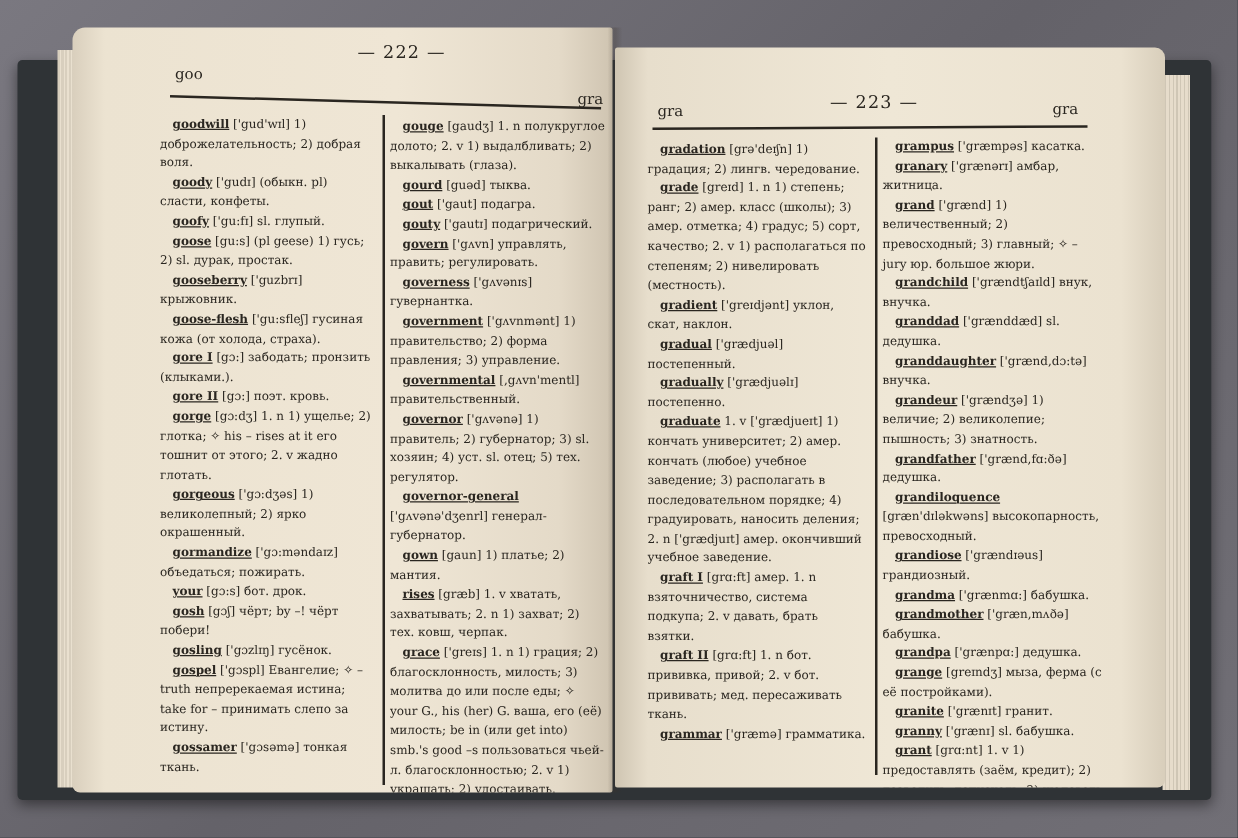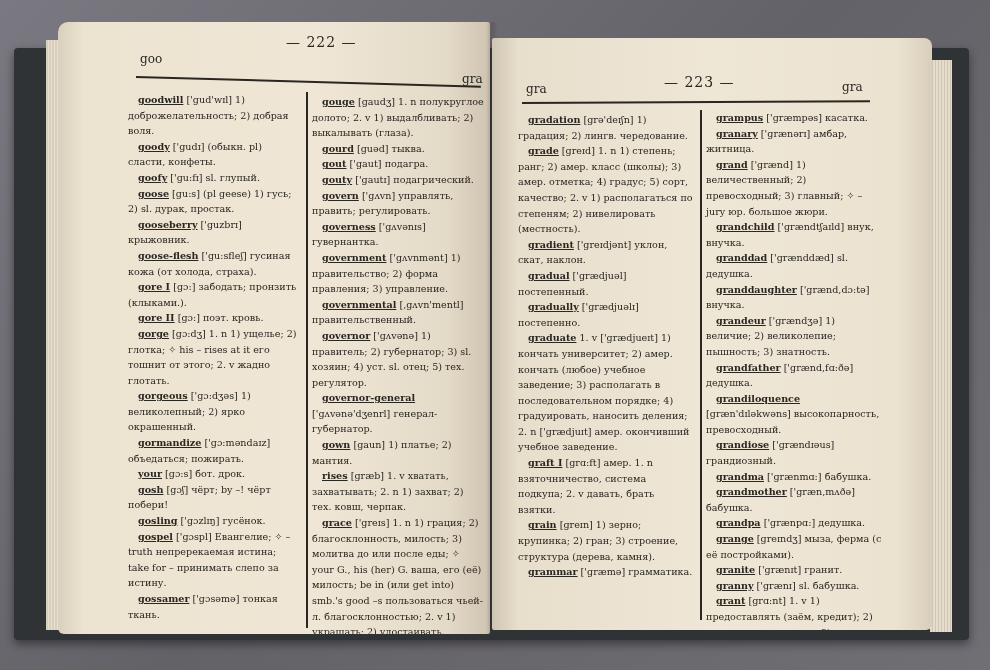--- a/index.html
+++ b/index.html
@@ -78,21 +78,21 @@
   <div class="hdr" style="left:350px;top:42px;">gra</div>
   <div class="rule" style="left:30px;top:64px;width:348px;transform:rotate(-0.3deg);transform-origin:left;"></div>
   <div class="col" id="rc1" style="left:26px;top:74px;width:176px;">
       <p class="e"><b>gradation</b><span> [grə'deɪʃn] 1) градация; 2) лингв. чередование.</span></p>
       <p class="e"><b>grade</b><span> [greɪd] 1. n 1) степень; ранг; 2) амер. класс (школы); 3) амер. отметка; 4) градус; 5) сорт, качество; 2. v 1) располагаться по степеням; 2) нивелировать (местность).</span></p>
       <p class="e"><b>gradient</b><span> ['greɪdjənt] уклон, скат, наклон.</span></p>
       <p class="e"><b>gradual</b><span> ['grædjuəl] постепенный.</span></p>
       <p class="e"><b>gradually</b><span> ['grædjuəlɪ] постепенно.</span></p>
       <p class="e"><b>graduate</b><span> 1. v ['grædjueɪt] 1) кончать университет; 2) амер. кончать (любое) учебное заведение; 3) располагать в последовательном порядке; 4) градуировать, наносить деления; 2. n ['grædjuɪt] амер. окончивший учебное заведение.</span></p>
       <p class="e"><b>graft I</b><span> [grɑ:ft] амер. 1. n взяточничество, система подкупа; 2. v давать, брать взятки.</span></p>
-      <p class="e"><b>grain</b><span> [greɪn] 1) зерно; крупинка; 2) гран; 3) строение, структура (дерева, камня).</span></p>
+      <p class="e"><b>graft II</b><span> [grɑ:ft] 1. n бот. прививка, привой; 2. v бот. прививать; мед. пересаживать ткань.</span></p>
       <p class="e"><b>grammar</b><span> ['græmə] грамматика.</span></p>
     </div>
   <div class="vline" style="left:208px;top:72px;height:510px;"></div>
   <div class="col" id="rc2" style="left:214px;top:72px;width:176px;">
       <p class="e"><b>grampus</b><span> ['græmpəs] касатка.</span></p>
       <p class="e"><b>granary</b><span> ['grænərɪ] амбар, житница.</span></p>
       <p class="e"><b>grand</b><span> ['grænd] 1) величественный; 2) превосходный; 3) главный; ✧ – jury юр. большое жюри.</span></p>
       <p class="e"><b>grandchild</b><span> ['grændtʃaɪld] внук, внучка.</span></p>
       <p class="e"><b>granddad</b><span> ['grænddæd] sl. дедушка.</span></p>
       <p class="e"><b>granddaughter</b><span> ['grænd,dɔ:tə] внучка.</span></p>

